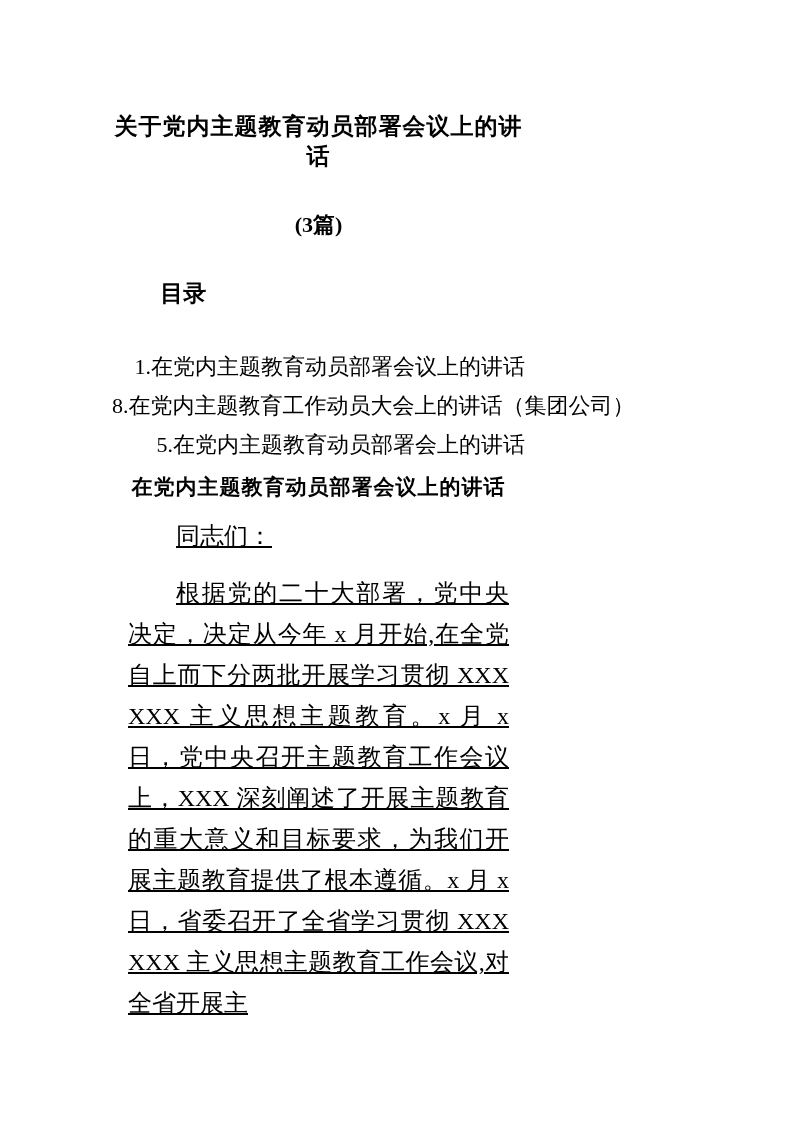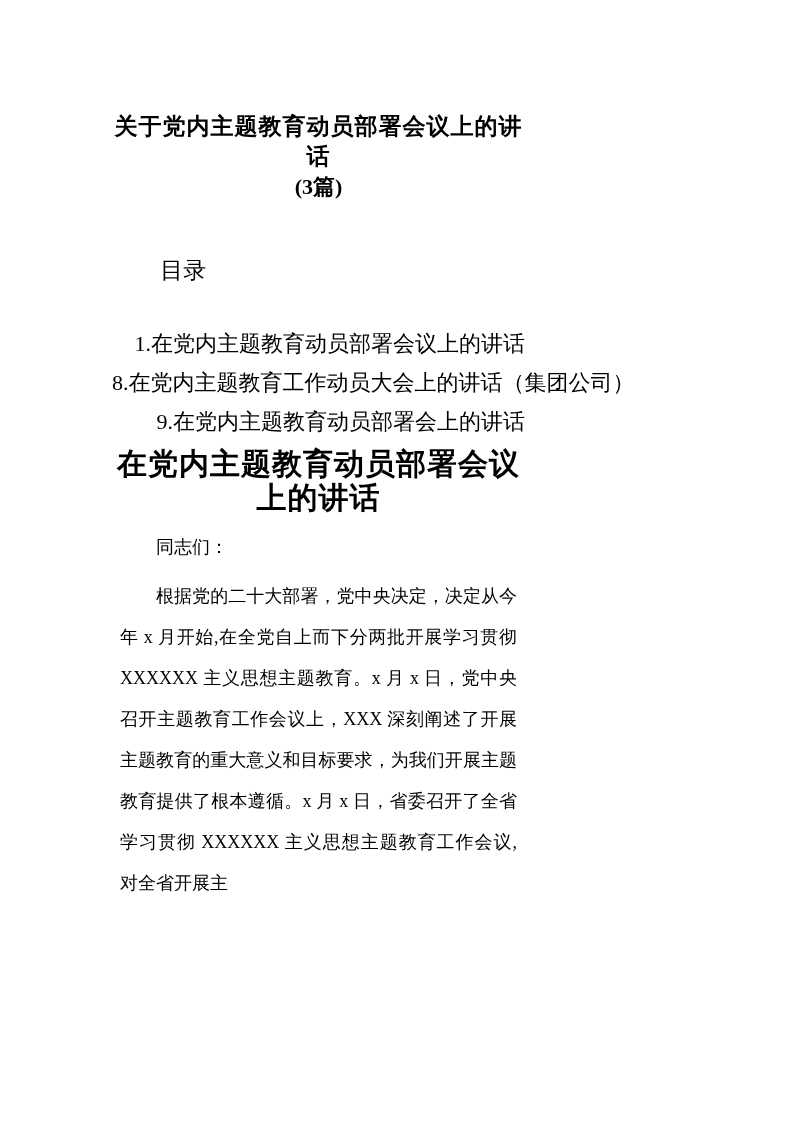--- a/index.html
+++ b/index.html
@@ -20,56 +20,58 @@
   }
   .title {
     margin: 0;
     font-size: 23px;
     font-weight: 700;
     text-align: center;
     line-height: 30px;
     letter-spacing: 1px;
   }
   .subtitle {
+    margin-top: 38px;
     font-size: 22px;
     font-weight: 700;
     text-align: center;
     line-height: 30px;
   }
   .toc-heading {
-    margin-top: 54px;
+    margin-top: 39px;
     font-size: 23px;
-    font-weight: 400;
+    font-weight: 700;
     line-height: 30px;
     text-indent: 2.1em;
   }
   .toc {
     margin-top: 38px;
   }
   .toc-item {
     font-size: 22px;
     line-height: 39px;
     white-space: nowrap;
     text-align: right;
   }
   .section-heading {
     margin: 6px 0 0 0;
-    font-size: 30px;
+    font-size: 21px;
     font-weight: 700;
     text-align: center;
     line-height: 34px;
     letter-spacing: 1px;
   }
   .body-para {
-    margin: 8px;
-    font-size: 18px;
+    margin: 16px;
+    font-size: 24px;
     line-height: 41px;
     text-align: justify;
     text-indent: 2em;
     word-break: break-all;
+    text-decoration: underline;
   }
   .salutation {
     margin-top: 12px;
   }
   .para-2 {
     margin-top: 0;
   }
   .para-3 {
     margin-top: 2px;
   }
@@ -81,21 +83,21 @@
 
   <h1 class="title">关于党内主题教育动员部署会议上的讲话</h1>
 
   <div class="subtitle">(3篇)</div>
 
   <div class="toc-heading">目录</div>
 
   <div class="toc">
     <div class="toc-item">1.在党内主题教育动员部署会议上的讲话</div>
     <div class="toc-item">8.在党内主题教育工作动员大会上的讲话（集团公司）</div>
-    <div class="toc-item">9.在党内主题教育动员部署会上的讲话</div>
+    <div class="toc-item">5.在党内主题教育动员部署会上的讲话</div>
   </div>
 
   <h2 class="section-heading">在党内主题教育动员部署会议上的讲话</h2>
 
   <p class="body-para salutation">同志们：</p>
 
 
   <p class="body-para para-3">根据党的二十大部署，党中央决定，决定从今年 x 月开始,在全党自上而下分两批开展学习贯彻 XXXXXX 主义思想主题教育。x 月 x 日，党中央召开主题教育工作会议上，XXX 深刻阐述了开展主题教育的重大意义和目标要求，为我们开展主题教育提供了根本遵循。x 月 x 日，省委召开了全省学习贯彻 XXXXXX 主义思想主题教育工作会议,对全省开展主</p>
 
 </div>

